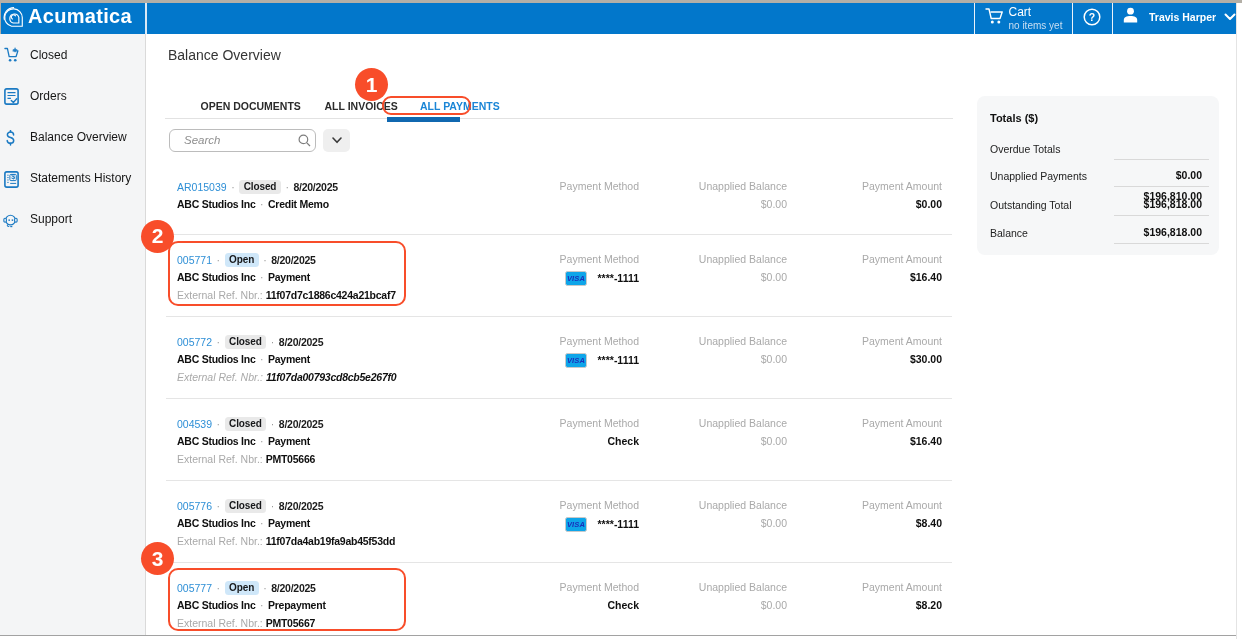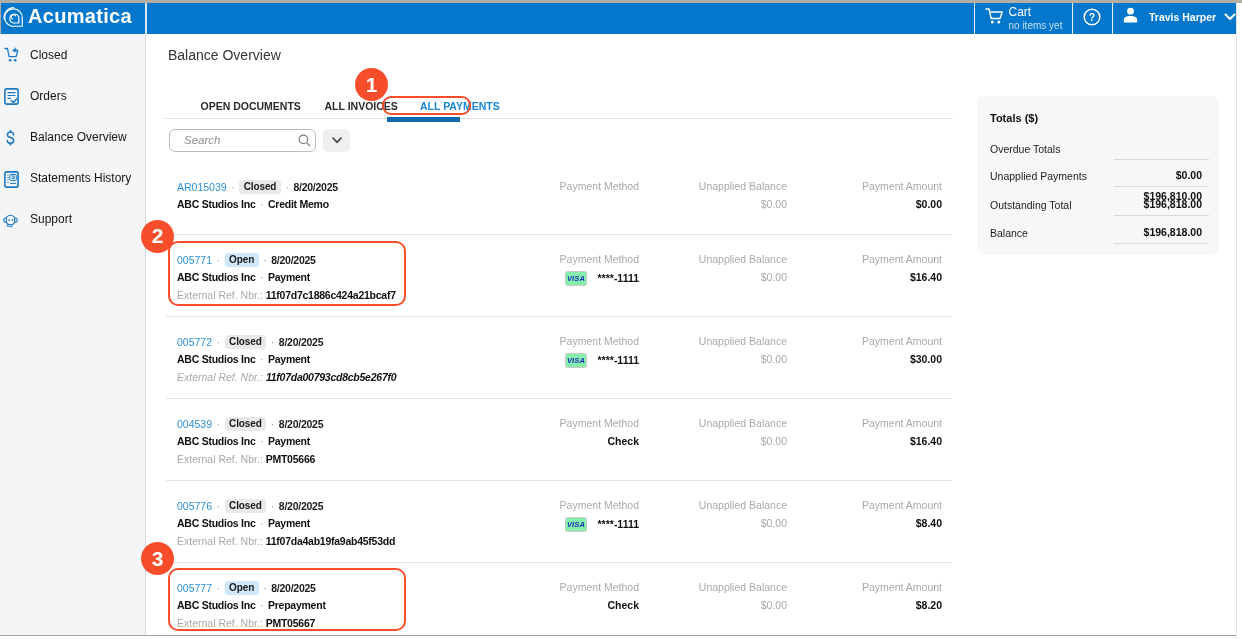--- a/index.html
+++ b/index.html
@@ -41,21 +41,21 @@
 .date { color:#1b1b1b; font-weight:700; letter-spacing:-0.25px; }
 .l2 { position:absolute; left:177px; font-size:10.5px; font-weight:700; color:#0f0f0f; letter-spacing:-0.25px; }
 .l2 .dot { font-weight:400; letter-spacing:0; }
 .l3 { position:absolute; left:177px; font-size:10.5px; color:#a9a9a9; }
 .l3 b { color:#0f0f0f; letter-spacing:-0.25px; }
 .colh { position:absolute; font-size:10.5px; color:#a9a9a9; text-align:right; }
 .pmh { right:603px; } .ubh { right:455px; } .pah { right:300px; }
 .val { position:absolute; font-size:10.5px; font-weight:700; color:#0f0f0f; text-align:right; }
 .gval { position:absolute; font-size:10.5px; color:#a9a9a9; text-align:right; }
 .visa-line { position:absolute; right:603px; display:flex; align-items:center; }
-.visa { width:22px; height:14.5px; border:1px solid #c9c9c9; border-radius:2.5px; background:#86efac; color:#1a2fba; font-size:7.5px; font-weight:700; font-style:italic; display:flex; align-items:center; justify-content:center; letter-spacing:0.2px; margin-right:10.5px; }
+.visa { width:22px; height:14.5px; border:1px solid #c9c9c9; border-radius:2.5px; background:#0ea5e9; color:#1a2fba; font-size:7.5px; font-weight:700; font-style:italic; display:flex; align-items:center; justify-content:center; letter-spacing:0.2px; margin-right:10.5px; }
 .sep { position:absolute; left:166px; width:786px; height:1px; background:#e5e5e5; }
 
 
 #totals { left:977px; top:96px; width:242px; height:159px; background:#f6f7f8; border-radius:8px; }
 #totals h3 { position:absolute; left:13px; font-size:11px; color:#101010; }
 .trow-l { position:absolute; left:13px; font-size:10.5px; color:#222; }
 .trow-v { position:absolute; right:17px; font-size:10.5px; font-weight:700; color:#0f0f0f; }
 .trow-u { position:absolute; left:137px; width:95px; height:1px; background:#d9d9d9; }
 
 

